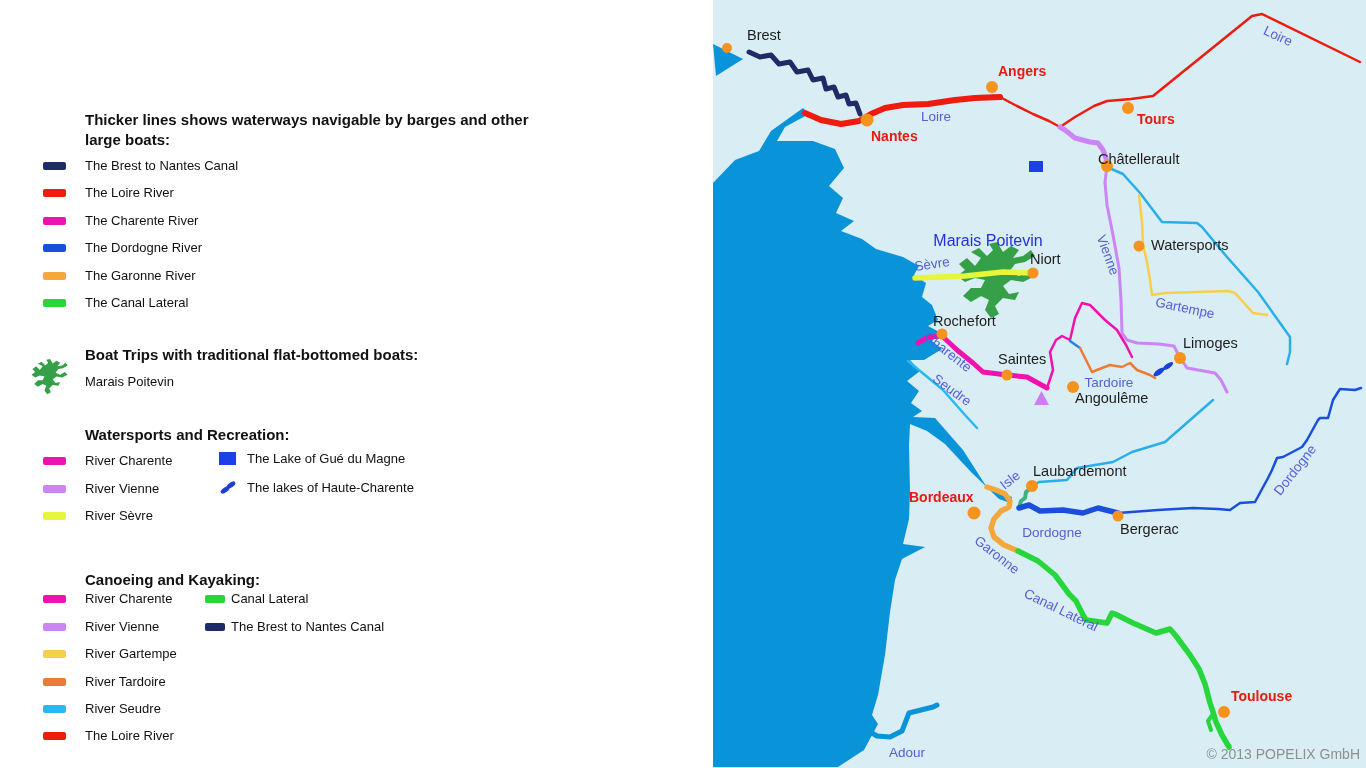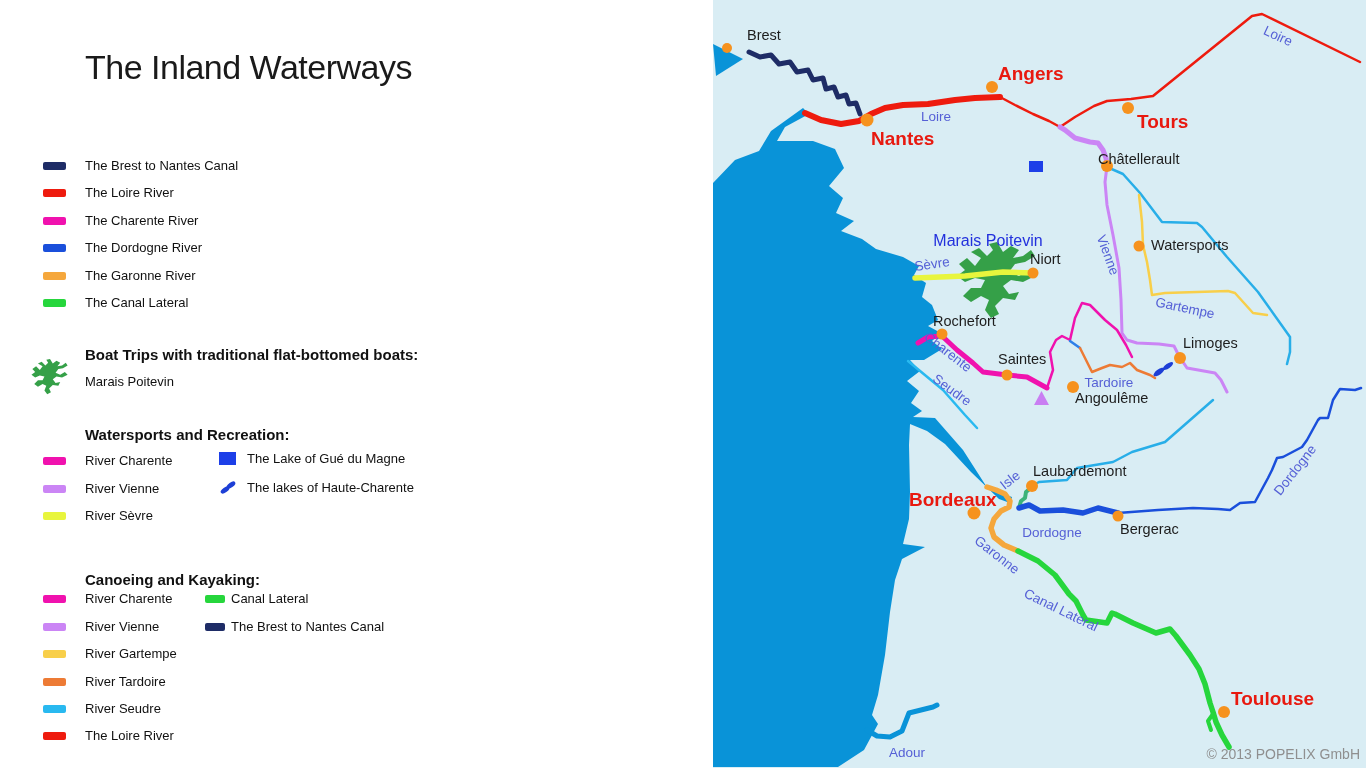--- a/index.html
+++ b/index.html
@@ -20,33 +20,33 @@
   .c2w .lbl{margin-left:8px;}
   .c2k{left:205px;}
   .c2k .swatch{width:20px;}
   .c2k .lbl{margin-left:6px;}
   .tri{width:0;height:0;border-left:7px solid transparent;border-right:7px solid transparent;border-bottom:13px solid #c97ef2;}
 
   
   .map{position:absolute;left:713px;top:0;width:653px;height:768px;background:#d9edf4;overflow:hidden;}
   .map svg{position:absolute;left:0;top:0;}
   .city{position:absolute;font-size:14.5px;color:#1d1d1d;white-space:nowrap;}
-  .city.major{color:#e8190f;font-weight:700;font-size:19px;}
+  .city.major{color:#e8190f;font-weight:700;font-size:14px;}
   .rlabel{position:absolute;color:#5560d6;font-size:13.5px;white-space:nowrap;}
   .arealabel{position:absolute;color:#2230dd;font-size:16px;white-space:nowrap;}
   .copyright{position:absolute;right:6px;bottom:6px;font-size:14px;color:#8f8f8f;}
 </style>
 </head>
 <body>
 
 <div class="stage">
 
   <div class="legend">
-    <div class="title">The Inland Waterways</div>
-
+
+    <div class="heading" style="top:110px;width:480px;">Thicker lines shows waterways navigable by barges and other large boats:</div>
 
     <div class="lrow c1" style="top:157px;">
       <span class="swatch" style="background:#1e2c66;"></span>
       <span class="lbl">The Brest to Nantes Canal</span>
     </div>
     <div class="lrow c1" style="top:184px;">
       <span class="swatch" style="background:#ee1b0e;"></span>
       <span class="lbl">The Loire River</span>
     </div>
     <div class="lrow c1" style="top:212px;">

